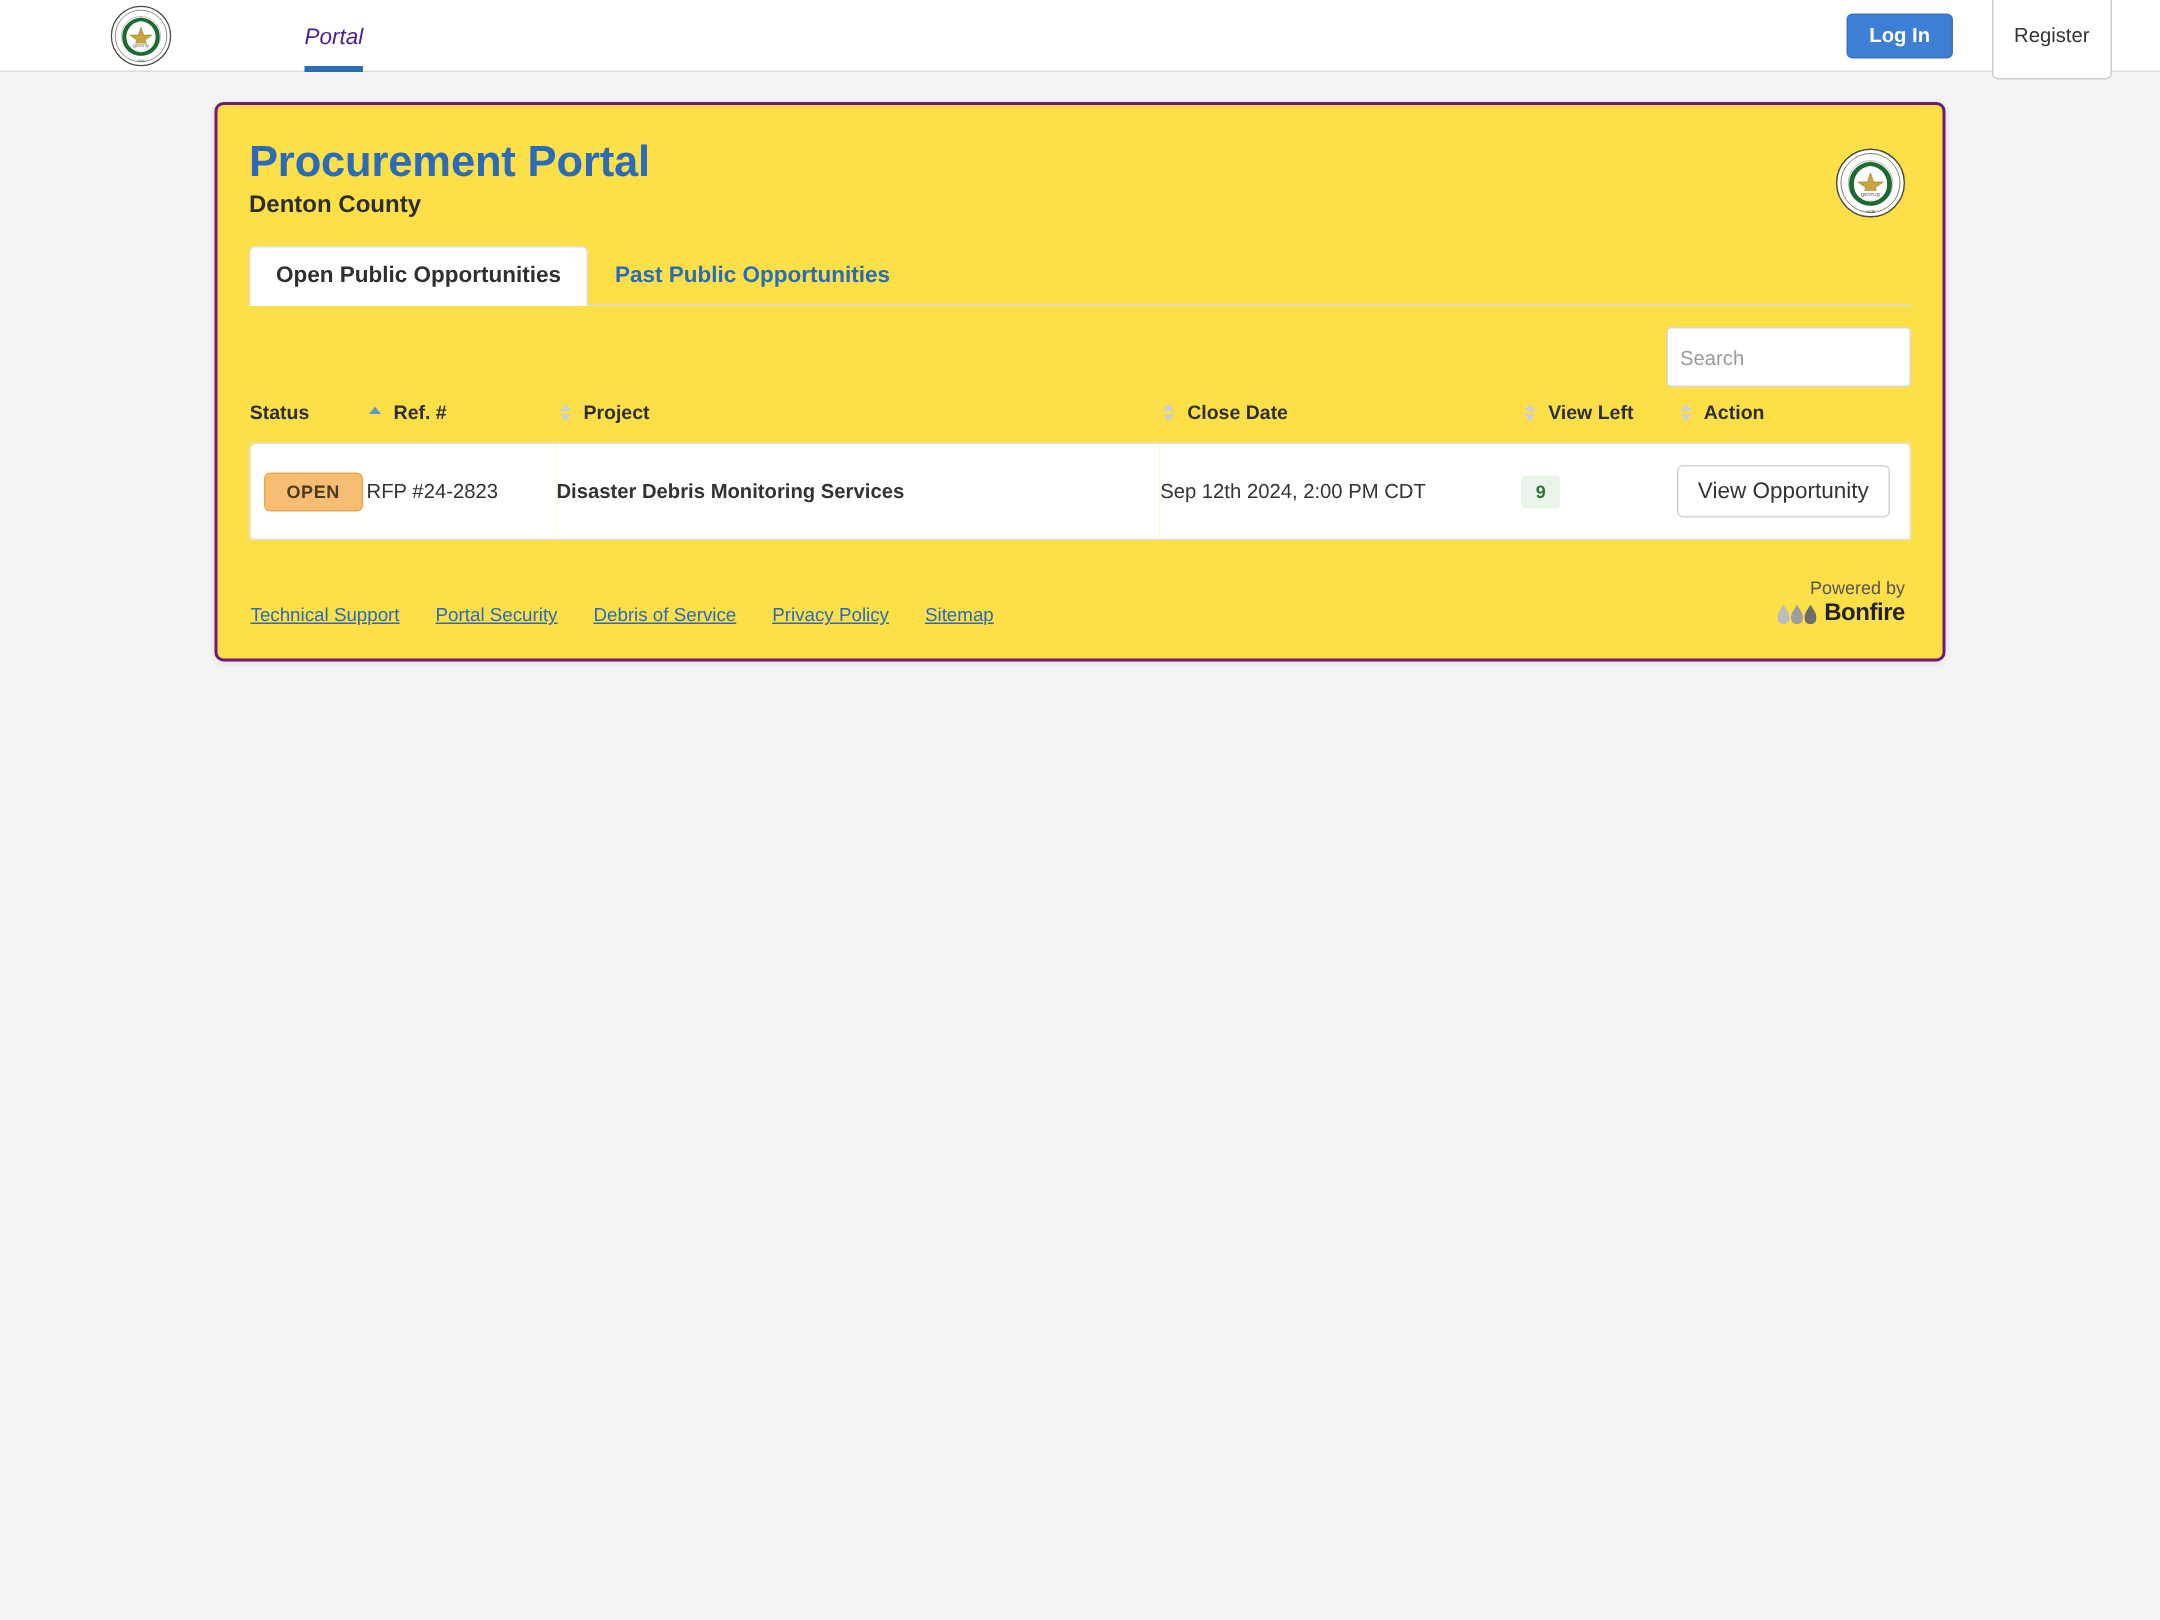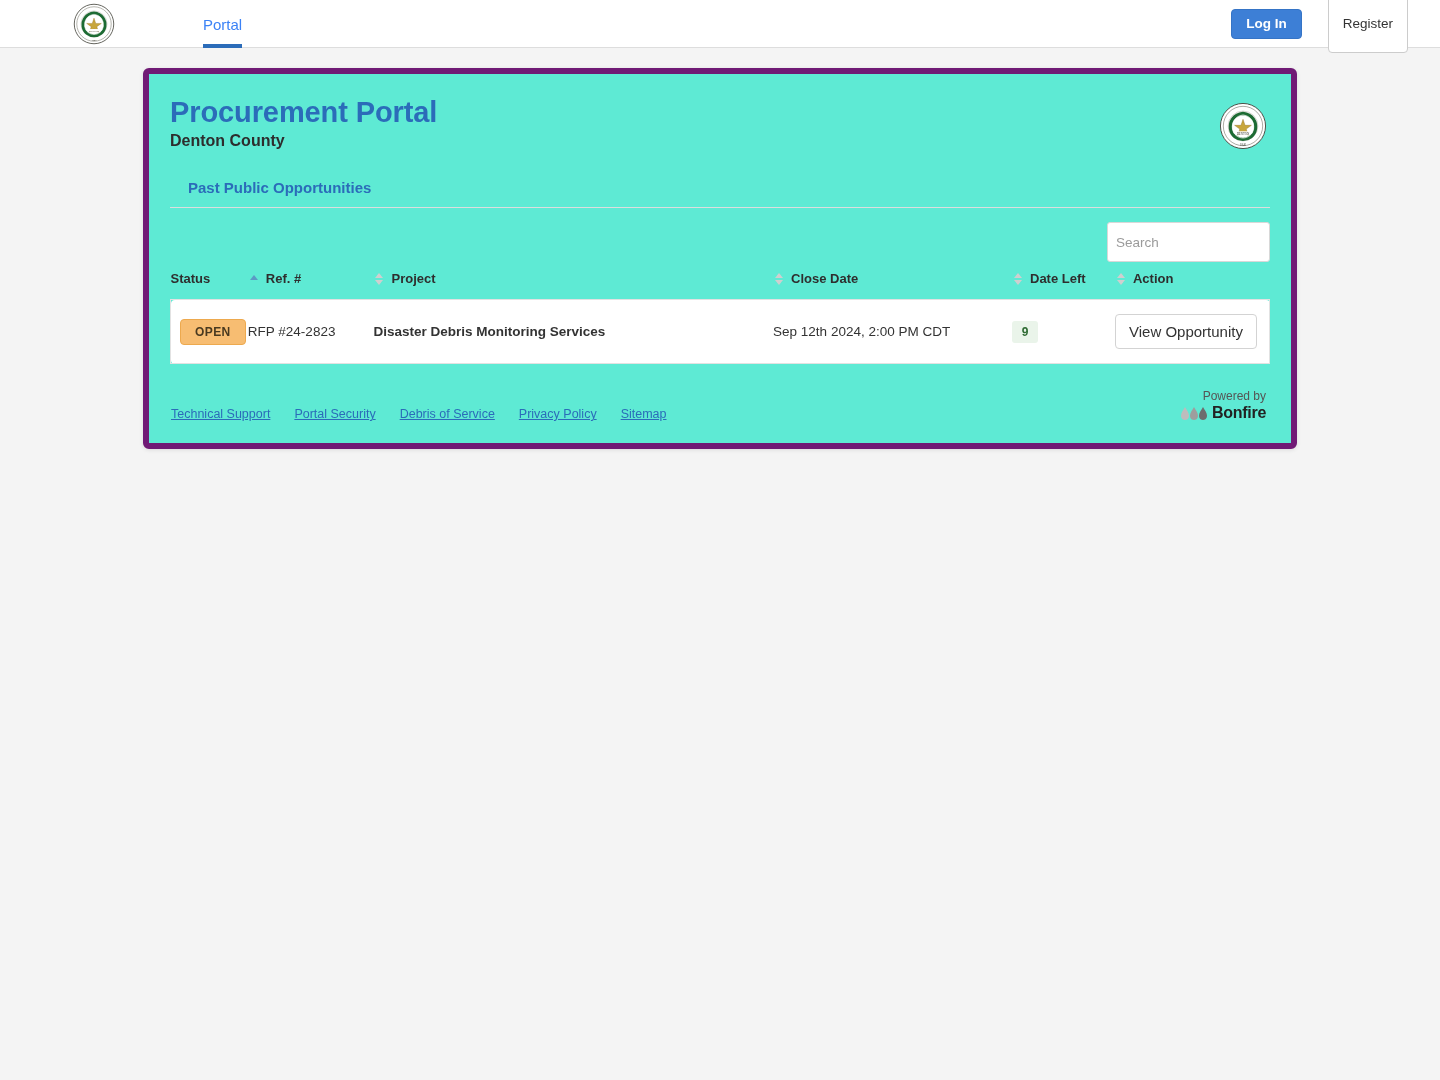--- a/index.html
+++ b/index.html
@@ -29,25 +29,26 @@
   .nav-links {
     position: absolute;
     left: 203px; top: 0;
     height: 48px;
     display: flex; align-items: center;
   }
   .nav-link {
     position: relative;
     height: 48px;
     display: flex; align-items: center;
-    color: #3b82f6;
+    color: #4c1d95;
     font-size: 15px;
     font-weight: 400;
     text-decoration: none;
     cursor: pointer;
+    font-style: italic;
   }
   .nav-link.active::after {
     content: "";
     position: absolute;
     left: 0; right: 0; bottom: 0;
     height: 4px;
     background: #2b6cb9;
   }
   .nav-actions {
     position: absolute;
@@ -78,22 +79,22 @@
     cursor: pointer;
     font-family: inherit;
     line-height: 1.2;
   }
 
   
   .card {
     position: absolute;
     left: 143px; top: 68px;
     width: 1154px;
-    background: #5eead4;
-    border: 6px solid #701a75;
+    background: #fde047;
+    border: 2px solid #701a75;
     border-radius: 6px;
     box-shadow: 0 1px 4px rgba(0,0,0,0.10);
     padding: 0 21px 0 21px;
   }
 
   .card-head {
     display: flex;
     justify-content: space-between;
     align-items: flex-start;
     padding-top: 24px;
@@ -342,20 +343,21 @@
         <path d="M50 27 C33 29 26 43 28 56 C30 68 40 75 50 75 C60 75 70 68 72 56 C74 43 67 29 50 27 Z" fill="none" stroke="#ffffff" stroke-width="1.4"></path>
         <path d="M50 36 l4.2 12.6 13.3 0 -10.8 7.8 4.2 12.7 -10.9 -7.9 -10.9 7.9 4.2 -12.7 -10.8 -7.8 13.3 0 Z" fill="#c8a63c" stroke="#8c6d1f" stroke-width="0.8"></path>
         <rect x="34" y="61" width="32" height="7" fill="#ffffff"></rect>
         <text x="50" y="68" font-size="6.5" text-anchor="middle" fill="#3a3a30" font-family="'Liberation Serif', serif">DENTON</text>
         <text x="50" y="91" font-size="6.5" text-anchor="middle" fill="#3a3a30" font-family="'Liberation Serif', serif">1846</text>
       </svg>
     </div>
   </div>
 
   <div class="tabs">
+    <div class="tab active">Open Public Opportunities</div>
     <div class="tab">Past Public Opportunities</div>
   </div>
 
   <div class="search-row">
     <input class="search-input" type="text" placeholder="Search" style="">
   </div>
 
   <table class="opps">
     <thead>
       <tr>
@@ -389,21 +391,21 @@
               </span>
             <span>Close Date</span>
           </div>
         </th>
         <th class="col-days">
           <div class="th-inner">
             <span class="sort">
                 <i class="up"></i>
                 <i class="down"></i>
               </span>
-            <span>Date Left</span>
+            <span>View Left</span>
           </div>
         </th>
         <th class="col-action">
           <div class="th-inner">
             <span class="sort">
                 <i class="up"></i>
                 <i class="down"></i>
               </span>
             <span>Action</span>
           </div>

